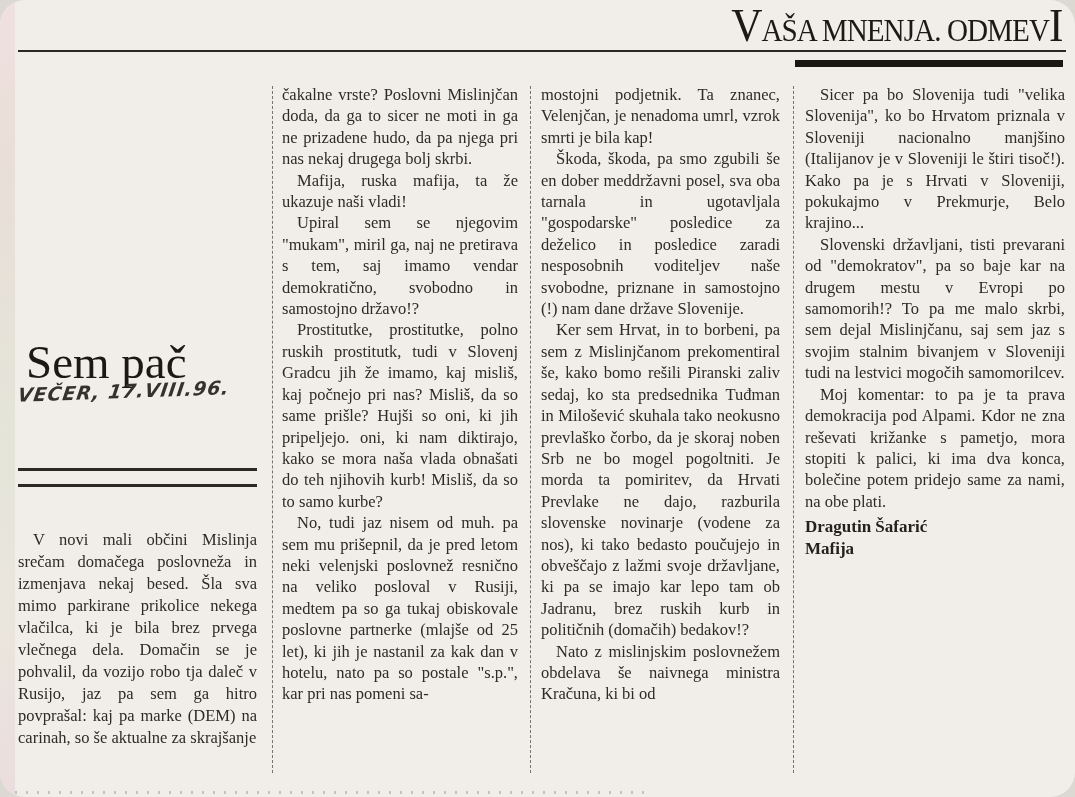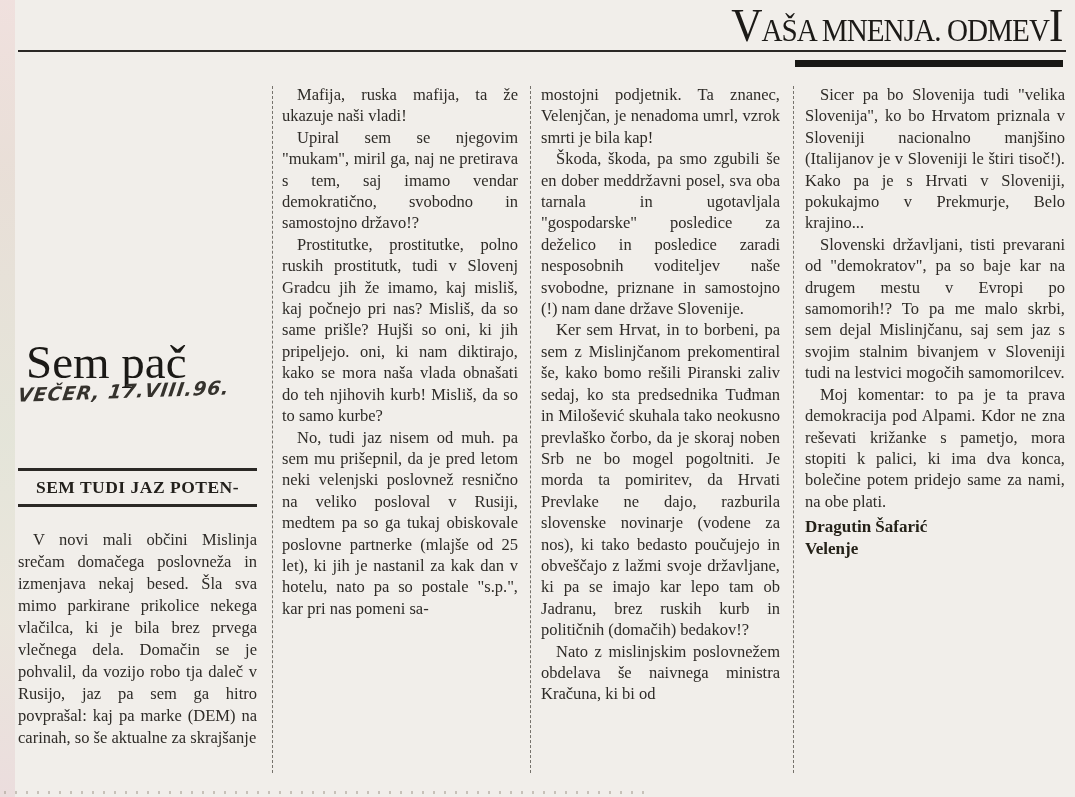--- a/index.html
+++ b/index.html
@@ -3,20 +3,21 @@
 <meta charset="utf-8">
 <style>
   html,body{margin:0;padding:0;background:#dcd8d2;}
   .page{
     position:relative;
     width:1075px;height:797px;
     background:#f1eeea;
     overflow:hidden;
     font-family:"Liberation Serif", serif;
     color:#2e2b27;
+    border-radius:25px;
   }
   
   .scan-edge-left{
     position:absolute;left:0;top:0;width:15px;height:797px;
     background:linear-gradient(180deg,#f0dedc 0%,#e7dcd4 22%,#e2e3d6 55%,#e9e4da 78%,#eadadb 100%);
     opacity:.85;
   }
   .scan-edge-bottom{
     position:absolute;left:4px;bottom:3px;width:640px;height:3px;
     background:repeating-linear-gradient(90deg,#a59c90 0 2px,transparent 2px 11px);
@@ -106,42 +107,42 @@
   <div class="sep sep1"></div>
   <div class="sep sep2"></div>
   <div class="sep sep3"></div>
 
   <div class="col col1">
     <div class="headline">
       <div class="l1">Sem pač</div>
     </div>
     <div class="handwriting">VEČER, 17.VIII.96.</div>
     <div class="subhead">
-      <div>SEM TUDI JAZ POTEN-</div>
     </div>
     <p class="body">V novi mali občini Mislinja srečam domačega poslovneža in izmenjava nekaj besed. Šla sva mimo parkirane prikolice nekega vlačilca, ki je bila brez prvega vlečnega dela. Domačin se je pohvalil, da vozijo robo tja daleč v Rusijo, jaz pa sem ga hitro povprašal: kaj pa marke (DEM) na carinah, so še aktualne za skrajšanje</p>
   </div>
 
   <div class="col col2">
+    <p class="body cont">čakalne vrste? Poslovni Mislinjčan doda, da ga to sicer ne moti in ga ne prizadene hudo, da pa njega pri nas nekaj drugega bolj skrbi.</p>
     <p class="body">Mafija, ruska mafija, ta že ukazuje naši vladi!</p>
     <p class="body">Upiral sem se njegovim "mukam", miril ga, naj ne pretirava s tem, saj imamo vendar demokratično, svobodno in samostojno državo!?</p>
     <p class="body">Prostitutke, prostitutke, polno ruskih prostitutk, tudi v Slovenj Gradcu jih že imamo, kaj misliš, kaj počnejo pri nas? Misliš, da so same prišle? Hujši so oni, ki jih pripeljejo. oni, ki nam diktirajo, kako se mora naša vlada obnašati do teh njihovih kurb! Misliš, da so to samo kurbe?</p>
     <p class="body">No, tudi jaz nisem od muh. pa sem mu prišepnil, da je pred letom neki velenjski poslovnež resnično na veliko posloval v Rusiji, medtem pa so ga tukaj obiskovale poslovne partnerke (mlajše od 25 let), ki jih je nastanil za kak dan v hotelu, nato pa so postale "s.p.", kar pri nas pomeni sa-</p>
   </div>
 
   <div class="col col3">
     <p class="body cont">mostojni podjetnik. Ta znanec, Velenjčan, je nenadoma umrl, vzrok smrti je bila kap!</p>
     <p class="body">Škoda, škoda, pa smo zgubili še en dober meddržavni posel, sva oba tarnala in ugotavljala "gospodarske" posledice za deželico in posledice zaradi nesposobnih voditeljev naše svobodne, priznane in samostojno (!) nam dane države Slovenije.</p>
     <p class="body">Ker sem Hrvat, in to borbeni, pa sem z Mislinjčanom prekomentiral še, kako bomo rešili Piranski zaliv sedaj, ko sta predsednika Tuđman in Milošević skuhala tako neokusno prevlaško čorbo, da je skoraj noben Srb ne bo mogel pogoltniti. Je morda ta pomiritev, da Hrvati Prevlake ne dajo, razburila slovenske novinarje (vodene za nos), ki tako bedasto poučujejo in obveščajo z lažmi svoje državljane, ki pa se imajo kar lepo tam ob Jadranu, brez ruskih kurb in političnih (domačih) bedakov!?</p>
     <p class="body">Nato z mislinjskim poslovnežem obdelava še naivnega ministra Kračuna, ki bi od</p>
   </div>
 
   <div class="col col4">
     <p class="body">Sicer pa bo Slovenija tudi "velika Slovenija", ko bo Hrvatom priznala v Sloveniji nacionalno manjšino (Italijanov je v Sloveniji le štiri tisoč!). Kako pa je s Hrvati v Sloveniji, pokukajmo v Prekmurje, Belo krajino...</p>
     <p class="body">Slovenski državljani, tisti prevarani od "demokratov", pa so baje kar na drugem mestu v Evropi po samomorih!? To pa me malo skrbi, sem dejal Mislinjčanu, saj sem jaz s svojim stalnim bivanjem v Sloveniji tudi na lestvici mogočih samomorilcev.</p>
     <p class="body">Moj komentar: to pa je ta prava demokracija pod Alpami. Kdor ne zna reševati križanke s pametjo, mora stopiti k palici, ki ima dva konca, bolečine potem pridejo same za nami, na obe plati.</p>
     <div class="signature">
       <div class="sig-name">Dragutin Šafarić</div>
-      <div class="sig-place">Velenje</div>
+      <div class="sig-place">Mafija</div>
     </div>
   </div>
 
 </div>
 
 </body></html>

